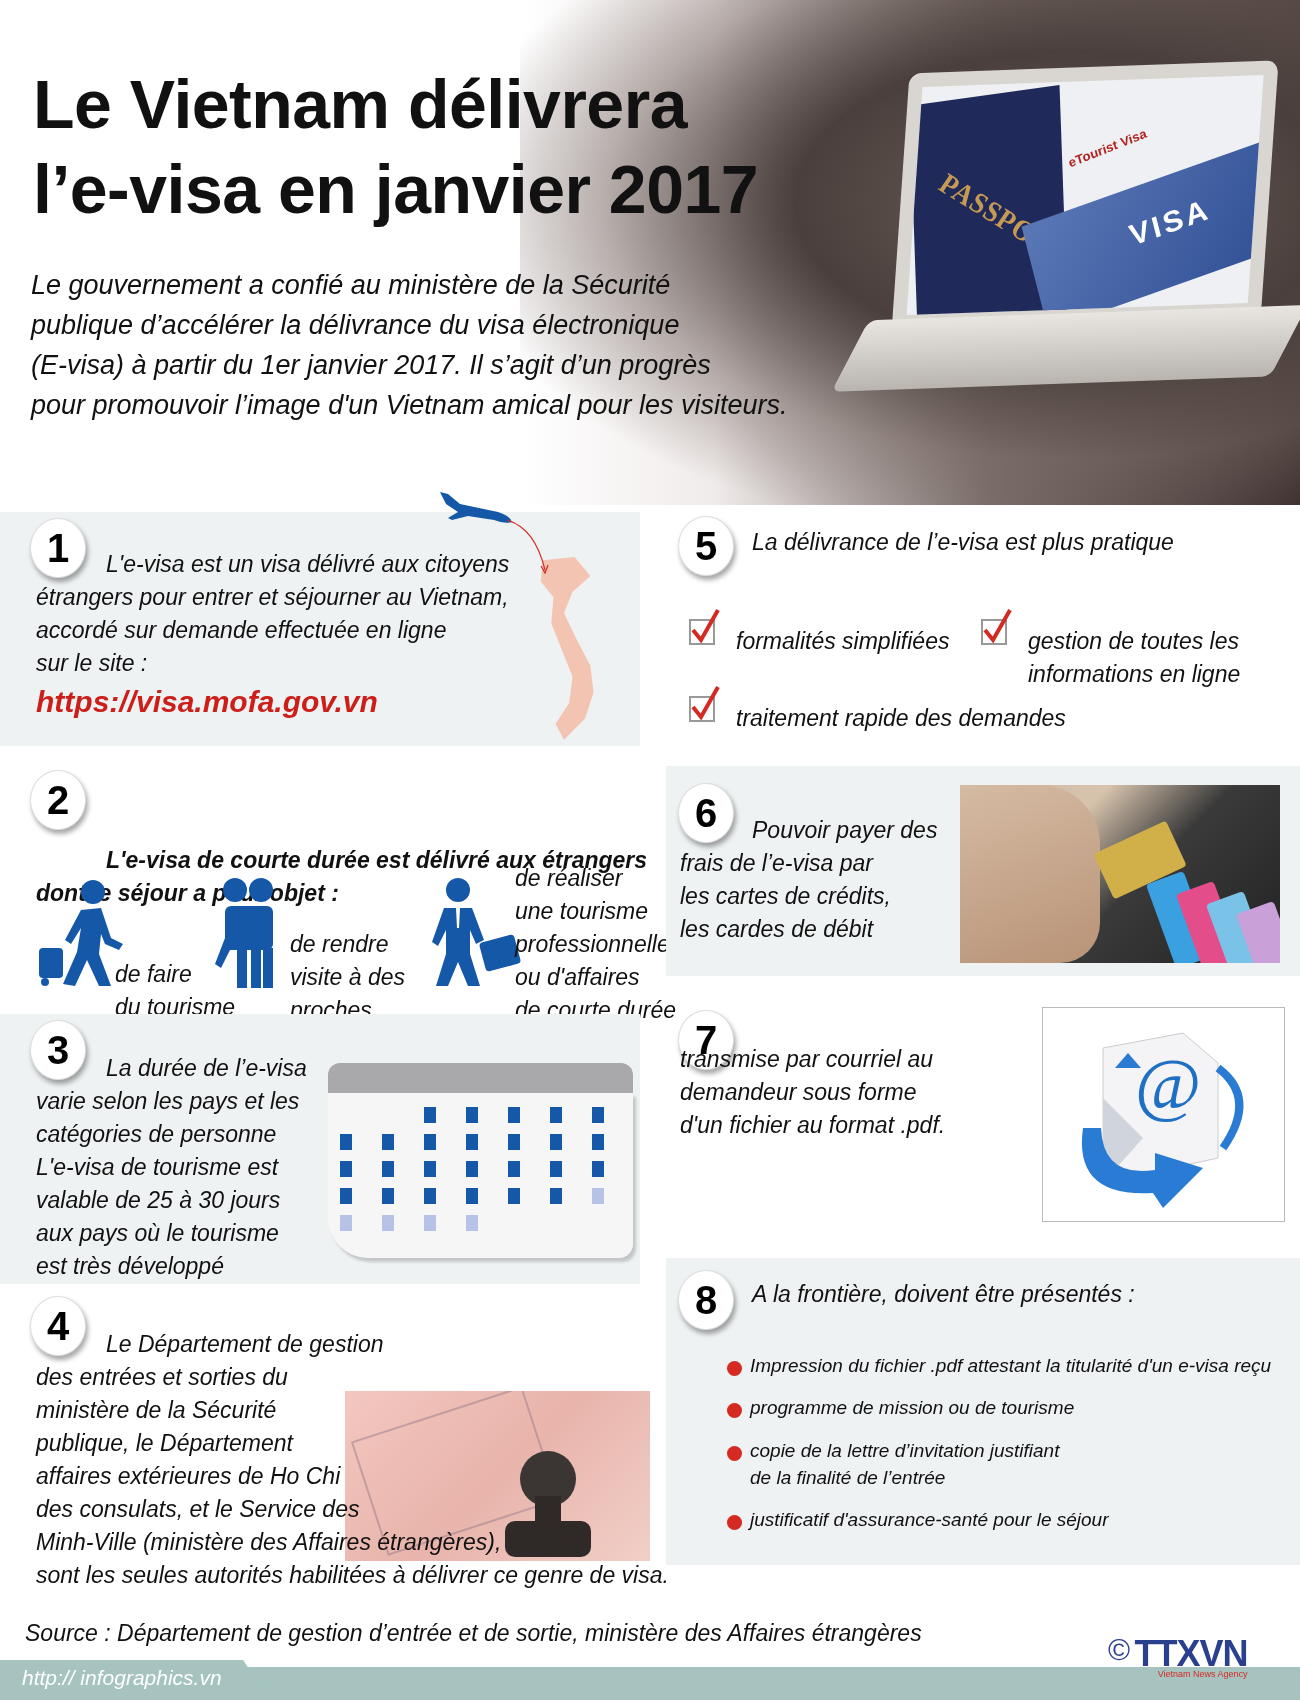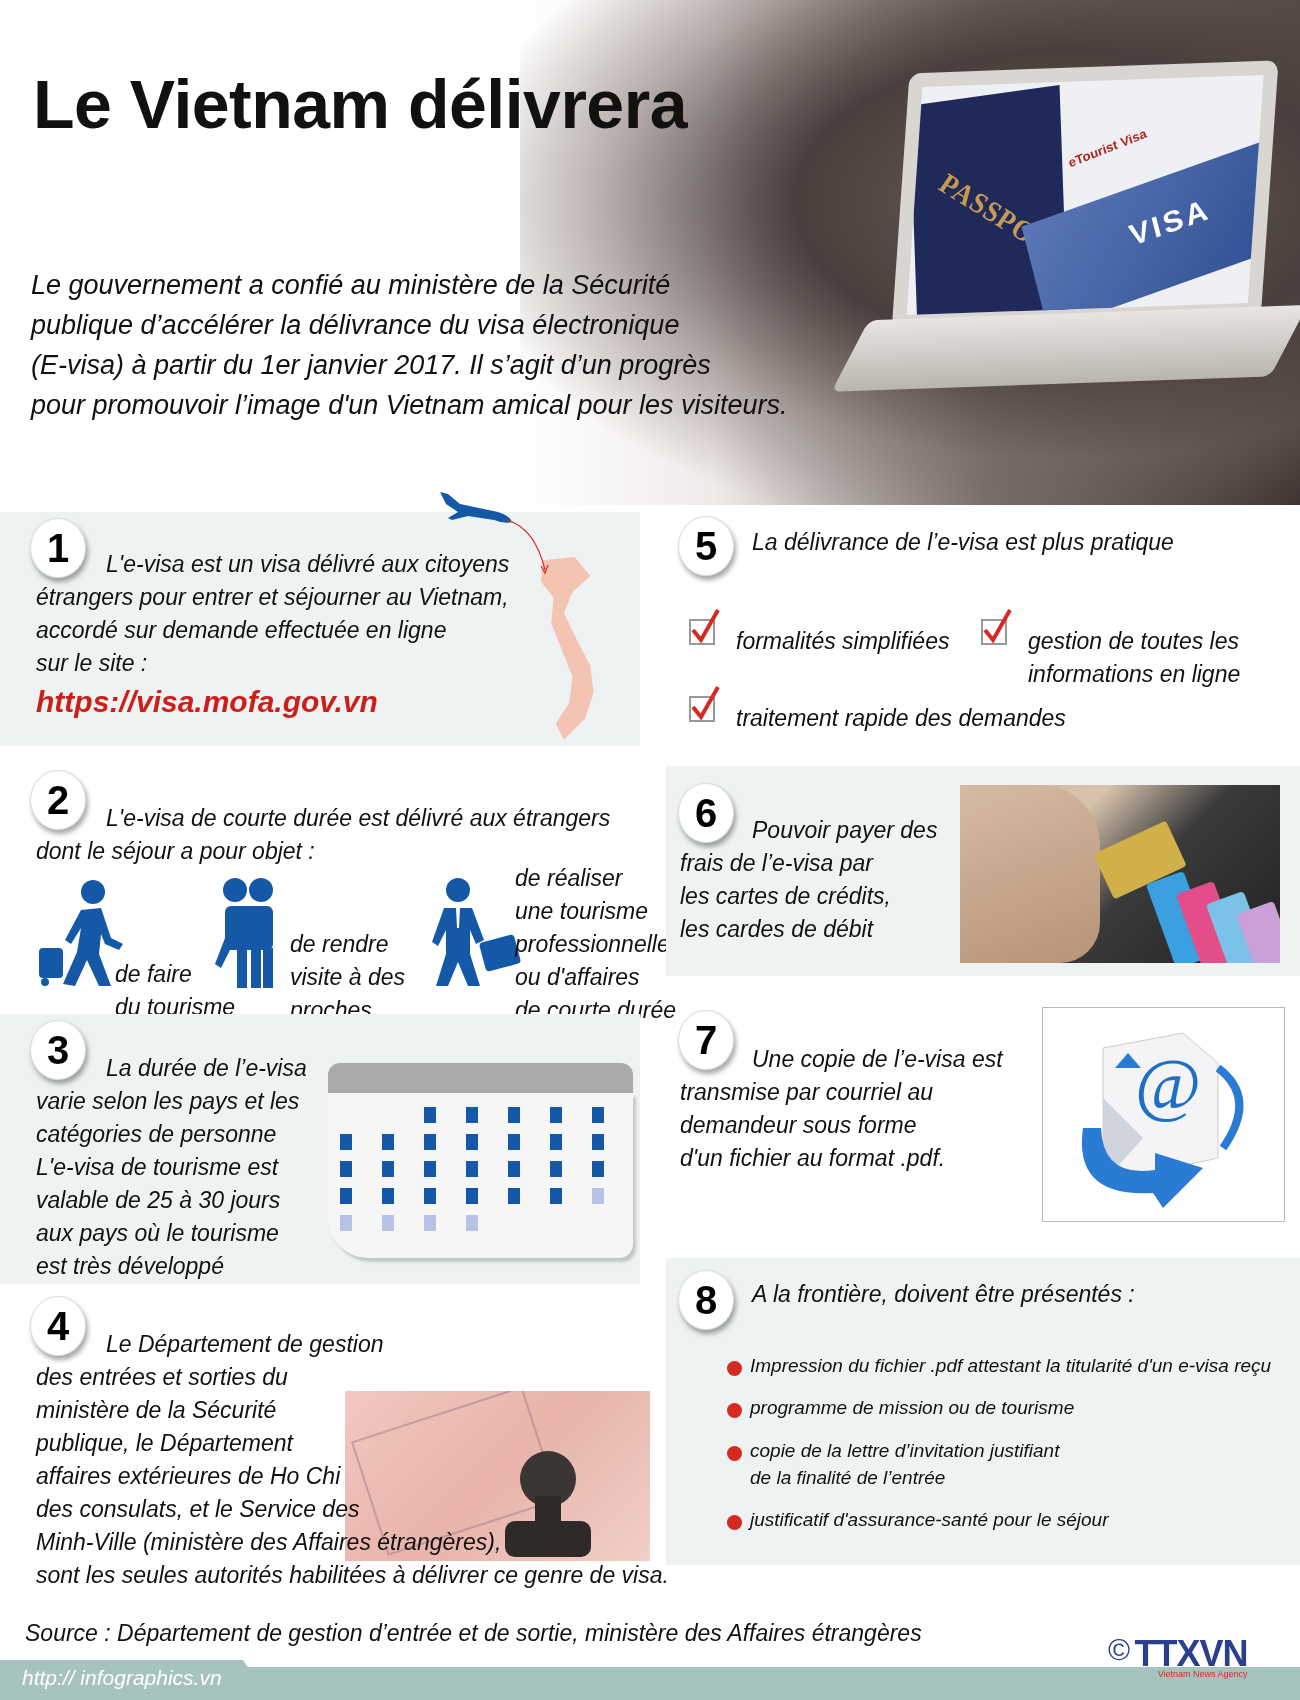--- a/index.html
+++ b/index.html
@@ -16,21 +16,21 @@
   .visa-band span { position: absolute; left: 100px; top: 30px; color: #fff; font-size: 30px; font-weight: bold; letter-spacing: 3px; }
   .etourist { position: absolute; left: 150px; top: 60px; font-size: 13px; color: #b2231d; font-weight: bold; transform: rotate(-20deg); }
   .laptop-base { position: absolute; left: 0; top: 265px; width: 440px; height: 70px; background: linear-gradient(180deg, #e9e6e2, #b9b4ae); border-radius: 8px; transform: skewX(-25deg); }
 
   .title { position: absolute; left: 33px; top: 62px; font-size: 68px; font-weight: bold; line-height: 85px; letter-spacing: -0.5px; }
   .intro { position: absolute; left: 31px; top: 265px; width: 860px; font-size: 27px; font-style: italic; line-height: 40px; }
 
   .panel { position: absolute; background: #eef2f2; }
   .num { position: absolute; width: 56px; height: 60px; border-radius: 50%; background: #fff; box-shadow: 2px 4px 5px rgba(0,0,0,0.35); border: 1px solid #ddd; font-size: 40px; font-weight: bold; text-align: center; line-height: 58px; color: #000; }
   .txt { position: absolute; font-style: italic; font-size: 23px; line-height: 33px; color: #111; }
-  .bold { font-weight: normal; }
+  .bold { font-weight: bold; margin-top: 42px; }
 
   .map { position: absolute; left: 540px; top: 560px; width: 60px; height: 180px; }
   .plane { position: absolute; left: 438px; top: 490px; width: 76px; height: 36px; }
   .check { position: absolute; width: 34px; height: 38px; }
   .figure { position: absolute; }
   .photo-cards { position: absolute; left: 960px; top: 785px; width: 320px; height: 178px; background: linear-gradient(135deg, #c7b7a4 0%, #d8c4ad 30%, #3a3a3a 55%, #222 100%); overflow: hidden; }
   .card { position: absolute; width: 40px; height: 90px; border-radius: 4px; transform: rotate(-20deg); }
   .email-box { position: absolute; left: 1042px; top: 1007px; width: 243px; height: 215px; border: 1px solid #bbb; background: #fff; }
   .calendar { position: absolute; left: 328px; top: 1063px; width: 305px; height: 195px; }
   .cal-top { position: absolute; left: 0; top: 0; width: 305px; height: 30px; background: #a9a9ab; border-radius: 12px 12px 0 0; }
@@ -58,20 +58,21 @@
       <div class="visa-band">
           <span>VISA</span>
         </div>
     </div>
   </div>
   <div class="laptop-base"></div>
 </div>
 
 <h1 class="title">
   <div>Le Vietnam délivrera</div>
+  <div>l’e-visa en janvier 2017</div>
 </h1>
 <div class="intro">
   <div>Le gouvernement a confié au ministère de la Sécurité</div>
   <div>publique d’accélérer la délivrance du visa électronique</div>
   <div>(E-visa) à partir du 1er janvier 2017. Il s’agit d’un progrès</div>
   <div>pour promouvoir l’image d'un Vietnam amical pour les visiteurs.</div>
 </div>
 
 <div class="panel" style="left:0;top:512px;width:640px;height:234px;"></div>
 <svg class="map" viewBox="0 0 60 180" style="left:528px;top:555px;width:72px;height:190px;">
@@ -241,21 +242,20 @@
   <div style="position:absolute;left:0;top:0;width:140px;height:178px;background:linear-gradient(160deg,#d5bba3,#b89377);border-radius:0 60px 40px 0;"></div>
   <div class="card" style="left:140px;top:50px;background:#d1b04a;width:80px;height:50px;transform:rotate(-25deg);"></div>
   <div class="card" style="left:200px;top:90px;background:#3aa0e0;"></div>
   <div class="card" style="left:230px;top:100px;background:#e24d8a;"></div>
   <div class="card" style="left:260px;top:110px;background:#7ac2e8;"></div>
   <div class="card" style="left:290px;top:120px;background:#c9a0d8;"></div>
 </div>
 
 <div class="num" style="left:678px;top:1010px;">7</div>
 <div class="txt" style="left:680px;top:1043px;">
-  <div style="padding-left:72px;">Une copie de l’e-visa est</div>
   <div>transmise par courriel au</div>
   <div>demandeur sous forme</div>
   <div>d'un fichier au format .pdf.</div>
 </div>
 <div class="email-box">
   <svg viewBox="0 0 243 215" style="width:243px;height:215px;">
     <path d="M60 40 L140 25 L175 55 L175 150 L60 175 Z" fill="#f4f4f6" stroke="#ccc"></path>
     <path d="M60 90 L100 130 L60 175 Z" fill="#d0d4dc"></path>
     <path d="M72 60 L85 45 L98 60 Z" fill="#2a7bd4"></path>
     <text x="92" y="100" font-size="72" fill="#1f6fc4" font-family="Liberation Serif, serif">@</text>

